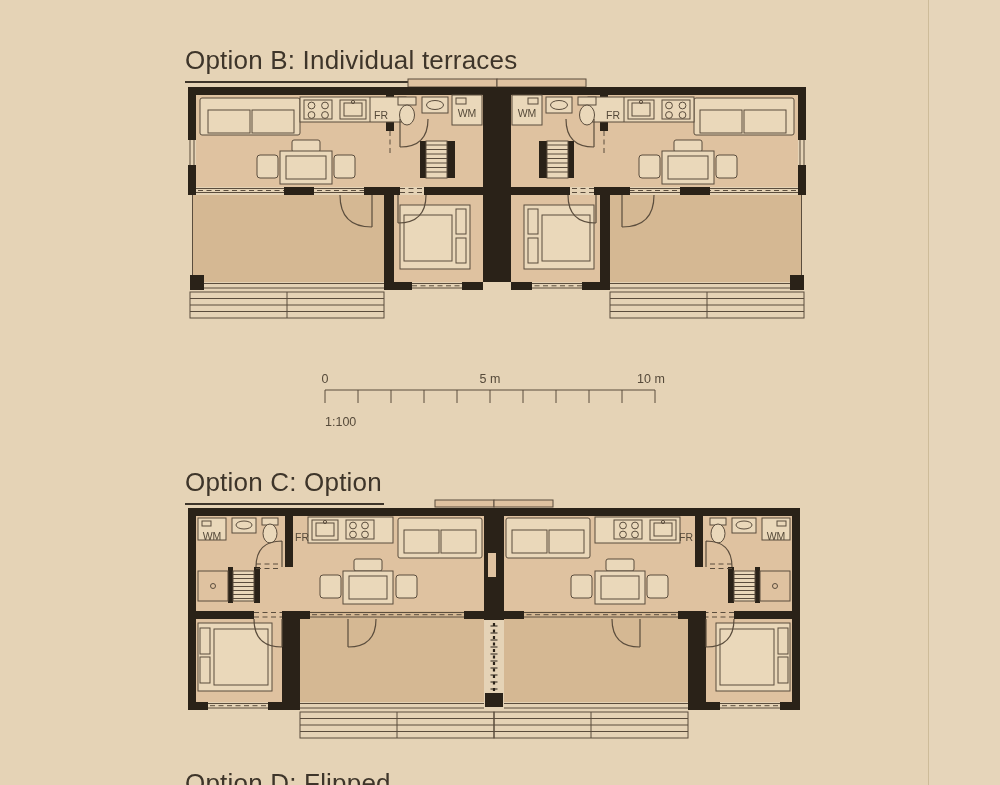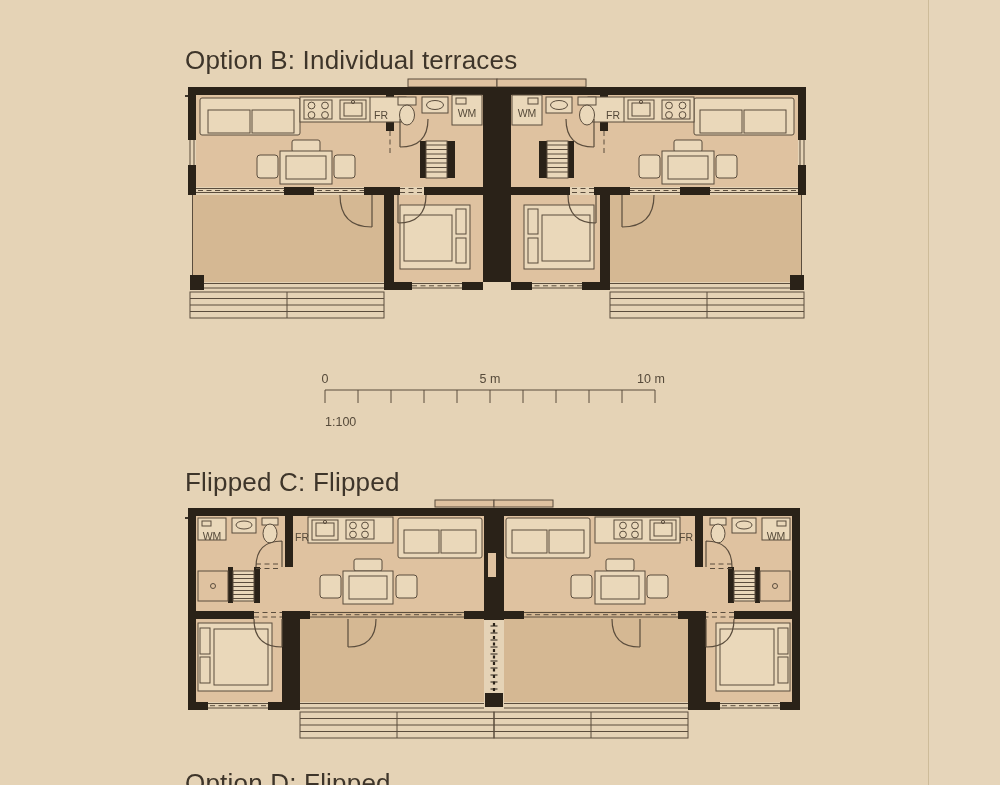--- a/index.html
+++ b/index.html
@@ -4,21 +4,21 @@
 <style>
   :root{
     --bg:#e5d3b6; --wall:#2a2218; --floor:#dfc2a0; --terrace:#d5b893;
     --furn:#ead8ba; --line:#5b4d3d; --title:#3e352a; --label:#564a3a;
   }
   html,body{margin:0;padding:0}
   body{width:1000px;height:785px;overflow:hidden;background:var(--bg);
        font-family:"Liberation Sans",sans-serif;position:relative}
   .title{position:absolute;font-size:26px;color:var(--title);
          display:inline-block;border-bottom:2px solid var(--title);
-         padding:0 2px 19px 0;white-space:nowrap;letter-spacing:.2px}
+         padding:0 2px 5px 0;white-space:nowrap;letter-spacing:.2px}
   .plan{position:absolute}
   .edge{position:absolute;top:0;left:928px;width:1px;height:785px;background:#cdbb99}
   .edge2{position:absolute;top:0;left:929px;width:71px;height:785px;background:#e8d8bd;opacity:.5}
   
   .w{fill:var(--wall)}
   .f{fill:var(--floor)}
   .t{fill:var(--terrace)}
   .pf{fill:var(--floor);stroke:var(--line);stroke-width:1}
   .fn{fill:var(--furn);stroke:var(--line);stroke-width:1}
   .so{fill:none;stroke:var(--line);stroke-width:1}
@@ -152,21 +152,21 @@
 </svg>
 
 <svg id="scalebar" class="plan" style="left:320px;top:368px" width="345" height="65" viewBox="0 0 345 65">
   <path class="ln" d="M5,22H335 M5,22v13 M38,22v13 M71,22v13 M104,22v13 M137,22v13 M170,22v13 M203,22v13 M236,22v13 M269,22v13 M302,22v13 M335,22v13"></path>
   <text class="sc" x="5" y="15" text-anchor="middle">0</text>
   <text class="sc" x="170" y="15" text-anchor="middle">5 m</text>
   <text class="sc" x="331" y="15" text-anchor="middle">10 m</text>
   <text class="sc" x="5" y="58">1:100</text>
 </svg>
 
-<div class="title" style="left:185px;top:467px">Flipped C: Flipped</div>
+<div class="title" style="left:185px;top:467px">Option C: Option</div>
 
 <svg id="planC" class="plan" style="left:188px;top:497px" width="612" height="245" viewBox="0 -8 612 245">
   <defs>
     <g id="uC">
 
       <g>
         <rect class="pf" x="247" y="-5" width="59" height="7"></rect>
         <rect class="f" x="8" y="11" width="288" height="95"></rect>
         <rect class="f" x="8" y="106" width="86" height="91"></rect>
         <rect class="t" x="112" y="106" width="184" height="91"></rect>

